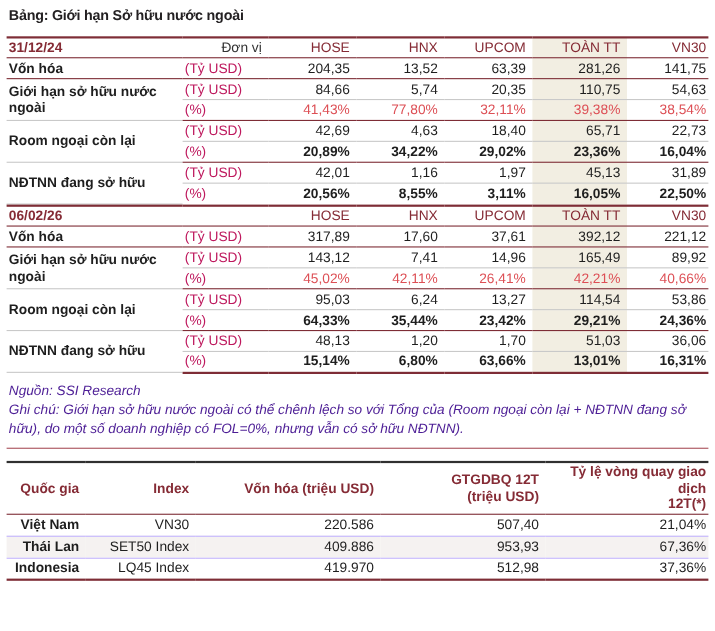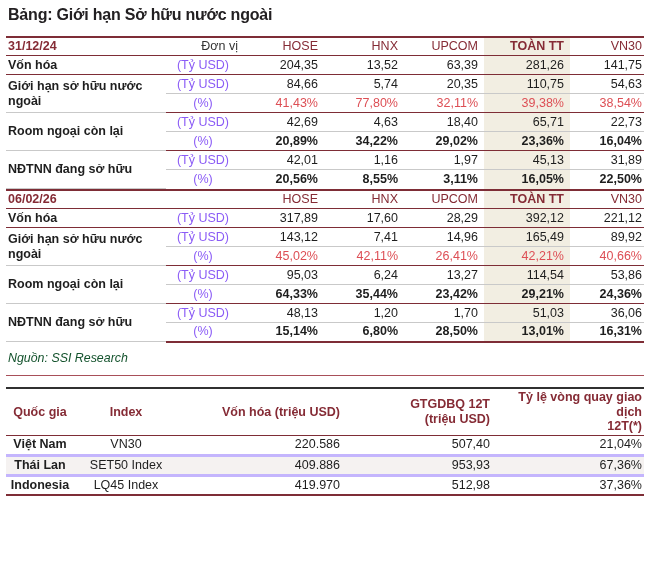--- a/index.html
+++ b/index.html
@@ -9,56 +9,56 @@
     --beige:#f2eee2;
     --ink:#1e1e1e;
     --graysep:#c9c9c9;
     --altrow:#f5f2f1;
     --darkline:#303030;
   }
   *{box-sizing:border-box;margin:0;padding:0;}
   html,body{width:650px;height:574px;overflow:hidden;background:#ffffff;
     font-family:"Liberation Sans","DejaVu Sans",sans-serif;color:var(--ink);}
   .page{position:relative;width:650px;height:574px;}
-  .title{font-size:16px;font-weight:700;color:#232022;margin:6px 0 12px 8px;letter-spacing:-0.2px;}
+  .title{font-size:13px;font-weight:700;color:#232022;margin:6px 0 12px 8px;letter-spacing:-0.2px;}
 
   table{border-collapse:collapse;table-layout:fixed;width:638px;margin-left:6px;}
   td,th{font-size:12.5px;line-height:15px;height:19px;padding:1px 6px 1px 2px;vertical-align:middle;}
 
   
   .fol th{color:var(--maroon);font-weight:400;border-top:2px solid var(--line);border-bottom:1px solid var(--line);height:17px;}
   .fol th.date{text-align:left;font-weight:700;padding-left:2px;}
   .fol th.unit{text-align:right;color:#333;}
   .fol th.col{text-align:right;}
-  .fol th.tt{font-weight:700;}
+  .fol th.tt{font-weight:400;}
   .fol td.label{text-align:left;font-weight:700;padding-left:2px;line-height:14.5px;}
-  .fol td.unit{text-align:center;color:#8b5cf6;}
+  .fol td.unit{text-align:left;color:#be185d;}
   .fol td.num{text-align:right;font-variant-numeric:tabular-nums;}
   .fol .tt{background:var(--beige);}
   .fol td.red{color:var(--red);}
   .fol td.bold{font-weight:700;}
   .fol tr.sub td{border-bottom:1px solid var(--graysep);}
   .fol tr.gend td{border-bottom:1px solid var(--line);}
   .fol:not(.last) tr:last-child td{border-bottom:none;}
   .fol.last tr:last-child td{border-bottom:2px solid var(--line);}
   .fol td.num:last-child, .fol th.col:last-child{padding-right:2px;}
 
   
-  .notes{margin:7px 8px 0 8px;font-style:italic;font-size:12.4px;line-height:17.5px;color:#14532d;}
+  .notes{margin:7px 8px 0 8px;font-style:italic;font-size:12.4px;line-height:17.5px;color:#4c1d95;}
   .divider{width:638px;margin:8px 0 0 6px;border-top:1.5px solid #a84f59;}
 
   
   .cmp{margin-top:11px;}
   .cmp th{color:var(--maroon);font-weight:700;border-top:2px solid var(--darkline);
     border-bottom:1.5px solid var(--line);height:34px;white-space:pre-line;line-height:14.5px;}
-  .cmp th.l, .cmp td.l{text-align:center;padding-left:2px;}
+  .cmp th.l, .cmp td.l{text-align:right;padding-left:2px;}
   .cmp th.r, .cmp td.r{text-align:right;}
   .cmp td{height:20px;}
   .cmp td.country{font-weight:700;}
-  .cmp tbody tr td{border-bottom:3px solid #c4b5fd;}
+  .cmp tbody tr td{border-bottom:1px solid #c4b5fd;}
   .cmp tbody tr:last-child td{border-bottom:2px solid var(--line);}
   .cmp tr.alt td{background:var(--altrow);margin-left:24px;}
   .cmp th:last-child, .cmp td:last-child{padding-right:2px;}
 </style>
 </head>
 <body>
 
 <div class="page">
   <div class="title">Bảng: Giới hạn Sở hữu nước ngoài</div>
 
@@ -167,21 +167,21 @@
             <th class="col tt">TOÀN TT</th>
             <th class="col">VN30</th>
           </tr>
         </thead>
         <tbody>
           <tr class="gend">
             <td class="label" rowspan="1">Vốn hóa</td>
             <td class="unit">(Tỷ USD)</td>
             <td class="num">317,89</td>
             <td class="num">17,60</td>
-            <td class="num">28,29</td>
+            <td class="num">37,61</td>
             <td class="num tt">392,12</td>
             <td class="num">221,12</td>
           </tr>
           <tr class="sub">
             <td class="label" rowspan="2">Giới hạn sở hữu nước ngoài</td>
             <td class="unit">(Tỷ USD)</td>
             <td class="num">143,12</td>
             <td class="num">7,41</td>
             <td class="num">14,96</td>
             <td class="num tt">165,49</td>
@@ -218,30 +218,31 @@
             <td class="num">48,13</td>
             <td class="num">1,20</td>
             <td class="num">1,70</td>
             <td class="num tt">51,03</td>
             <td class="num">36,06</td>
           </tr>
           <tr class="gend">
             <td class="unit">(%)</td>
             <td class="num bold">15,14%</td>
             <td class="num bold">6,80%</td>
-            <td class="num bold">28,50%</td>
+            <td class="num bold">63,66%</td>
             <td class="num tt bold">13,01%</td>
             <td class="num bold">16,31%</td>
           </tr>
         </tbody>
       </table>
     </div>
 
   <div class="notes">
     <div>Nguồn: SSI Research</div>
+    <div>Ghi chú: Giới hạn sở hữu nước ngoài có thể chênh lệch so với Tổng của (Room ngoại còn lại + NĐTNN đang sở hữu), do một số doanh nghiệp có FOL=0%, nhưng vẫn có sở hữu NĐTNN).</div>
   </div>
 
   <div class="divider"></div>
 
   <div id="cmp-container">
       <table class="cmp">
         <colgroup>
           <col style="width: 72px;">
           <col style="width: 100px;">
           <col style="width: 168px;">

